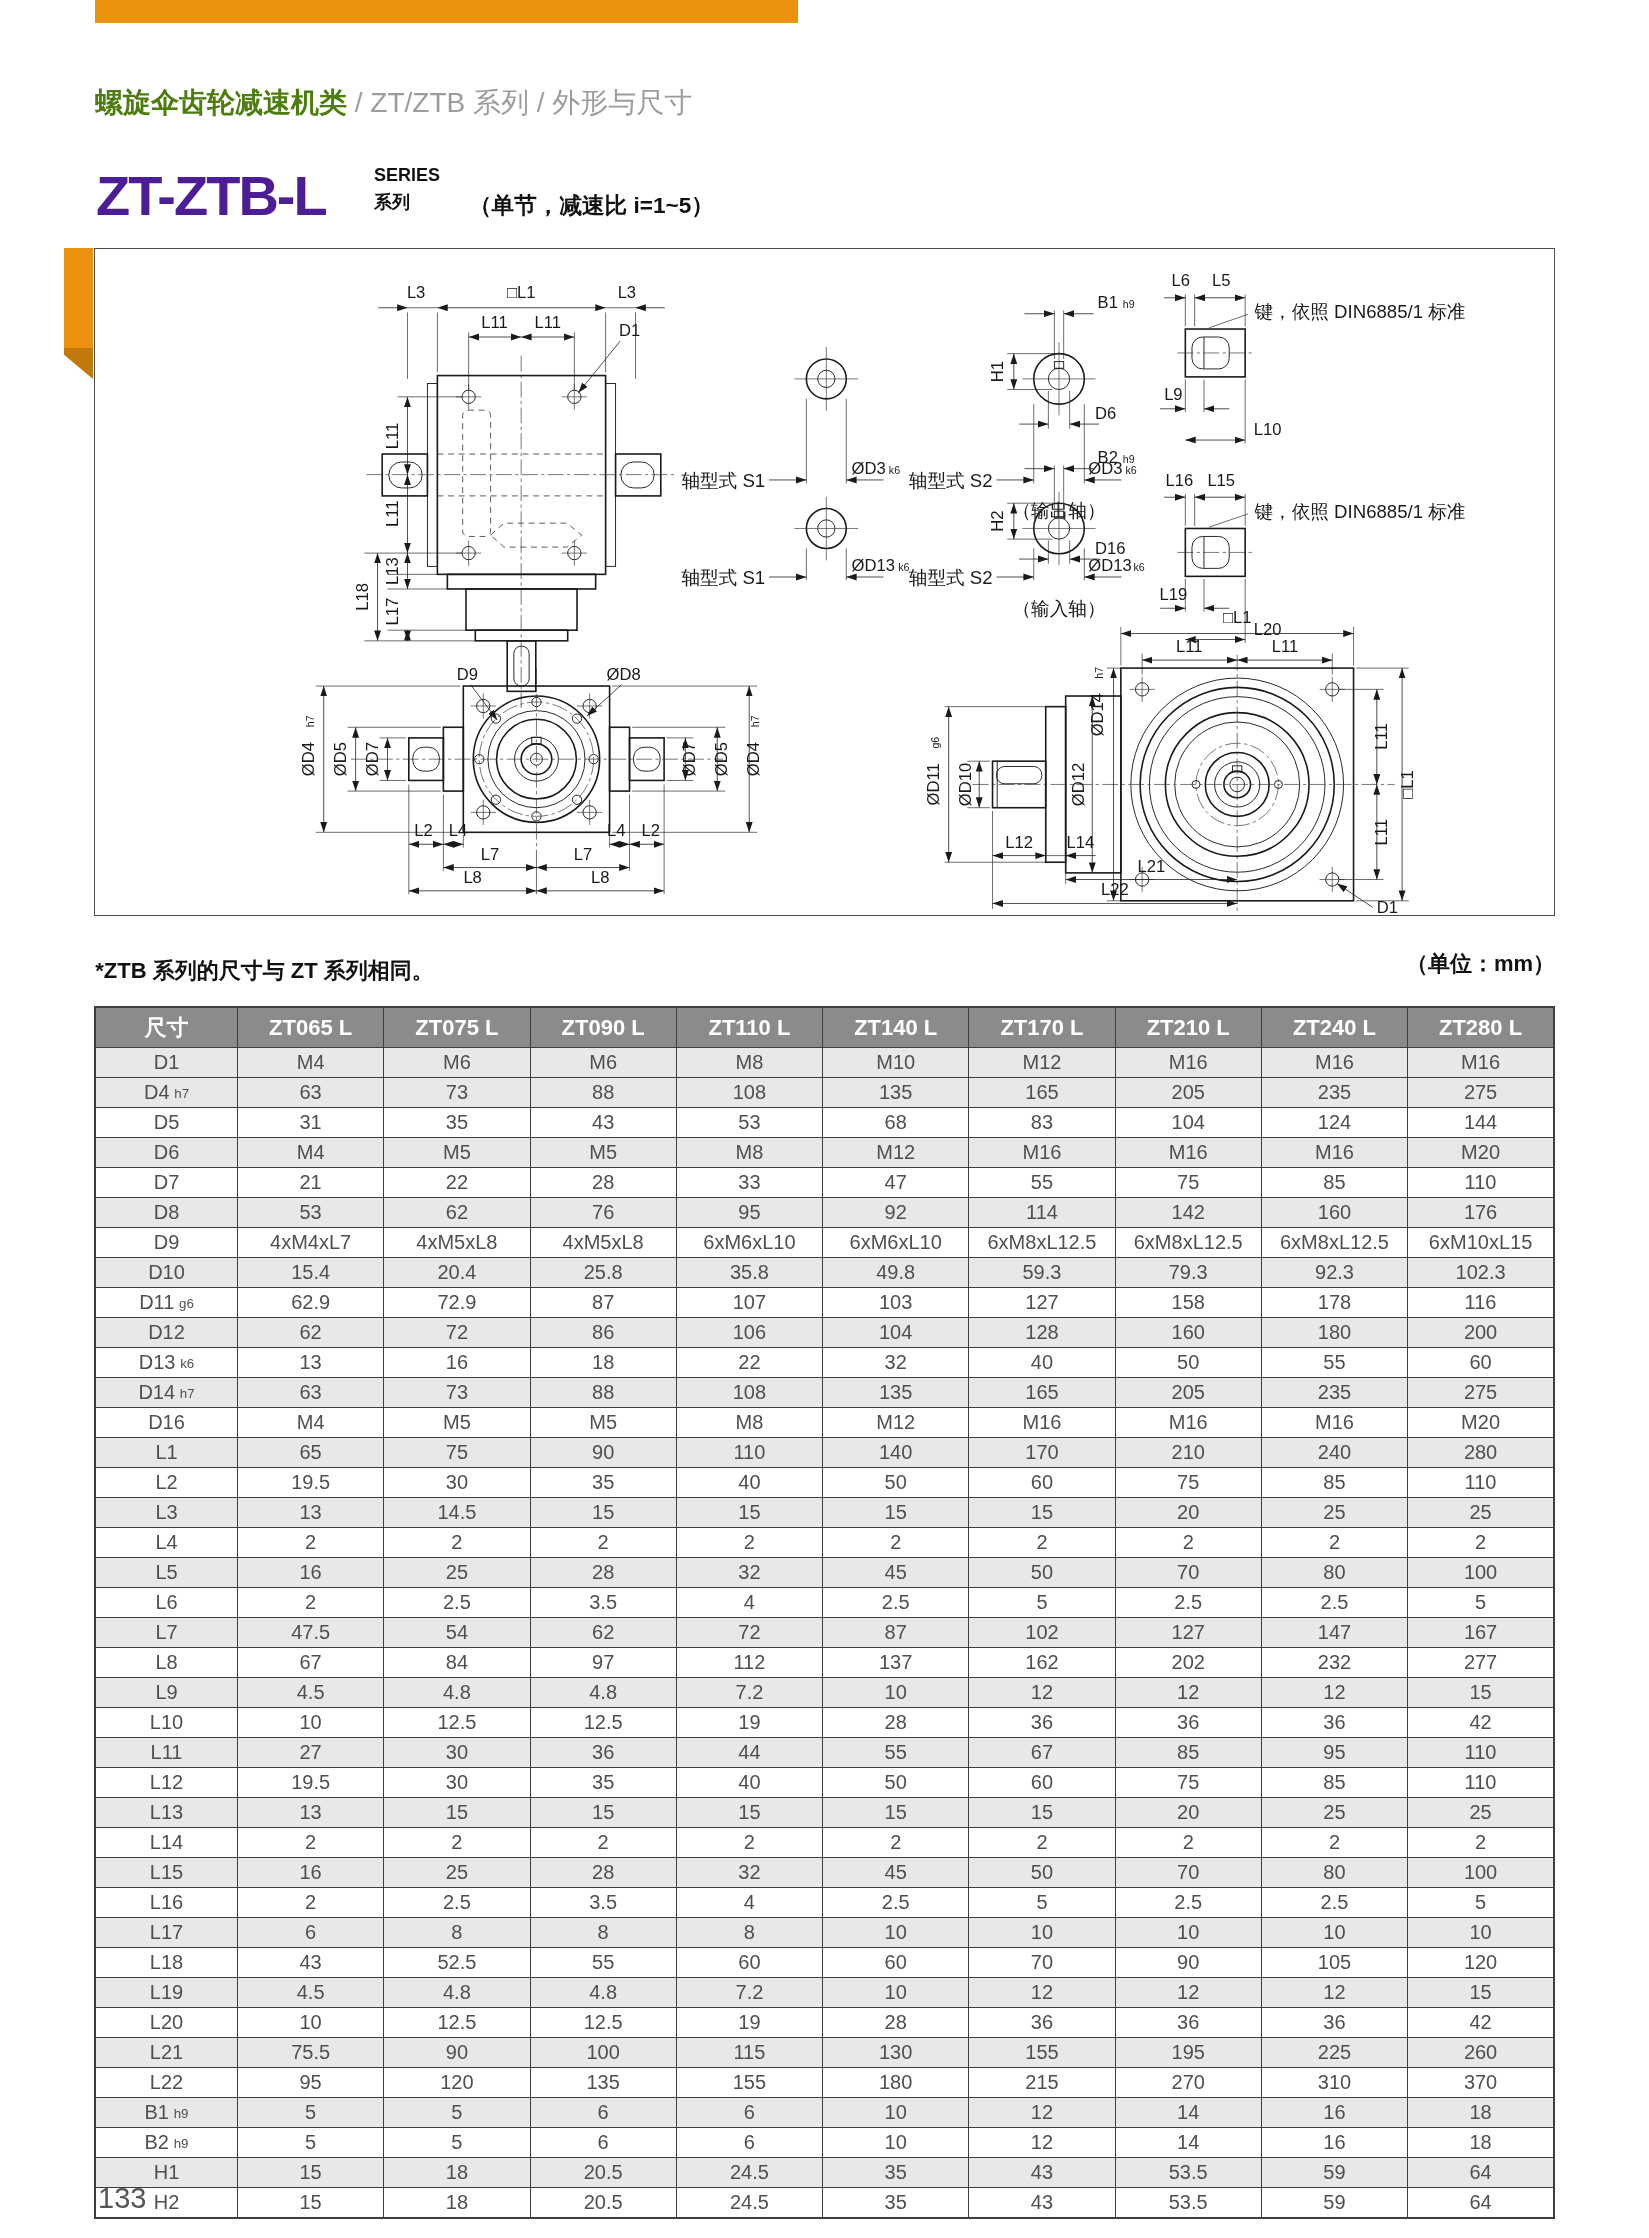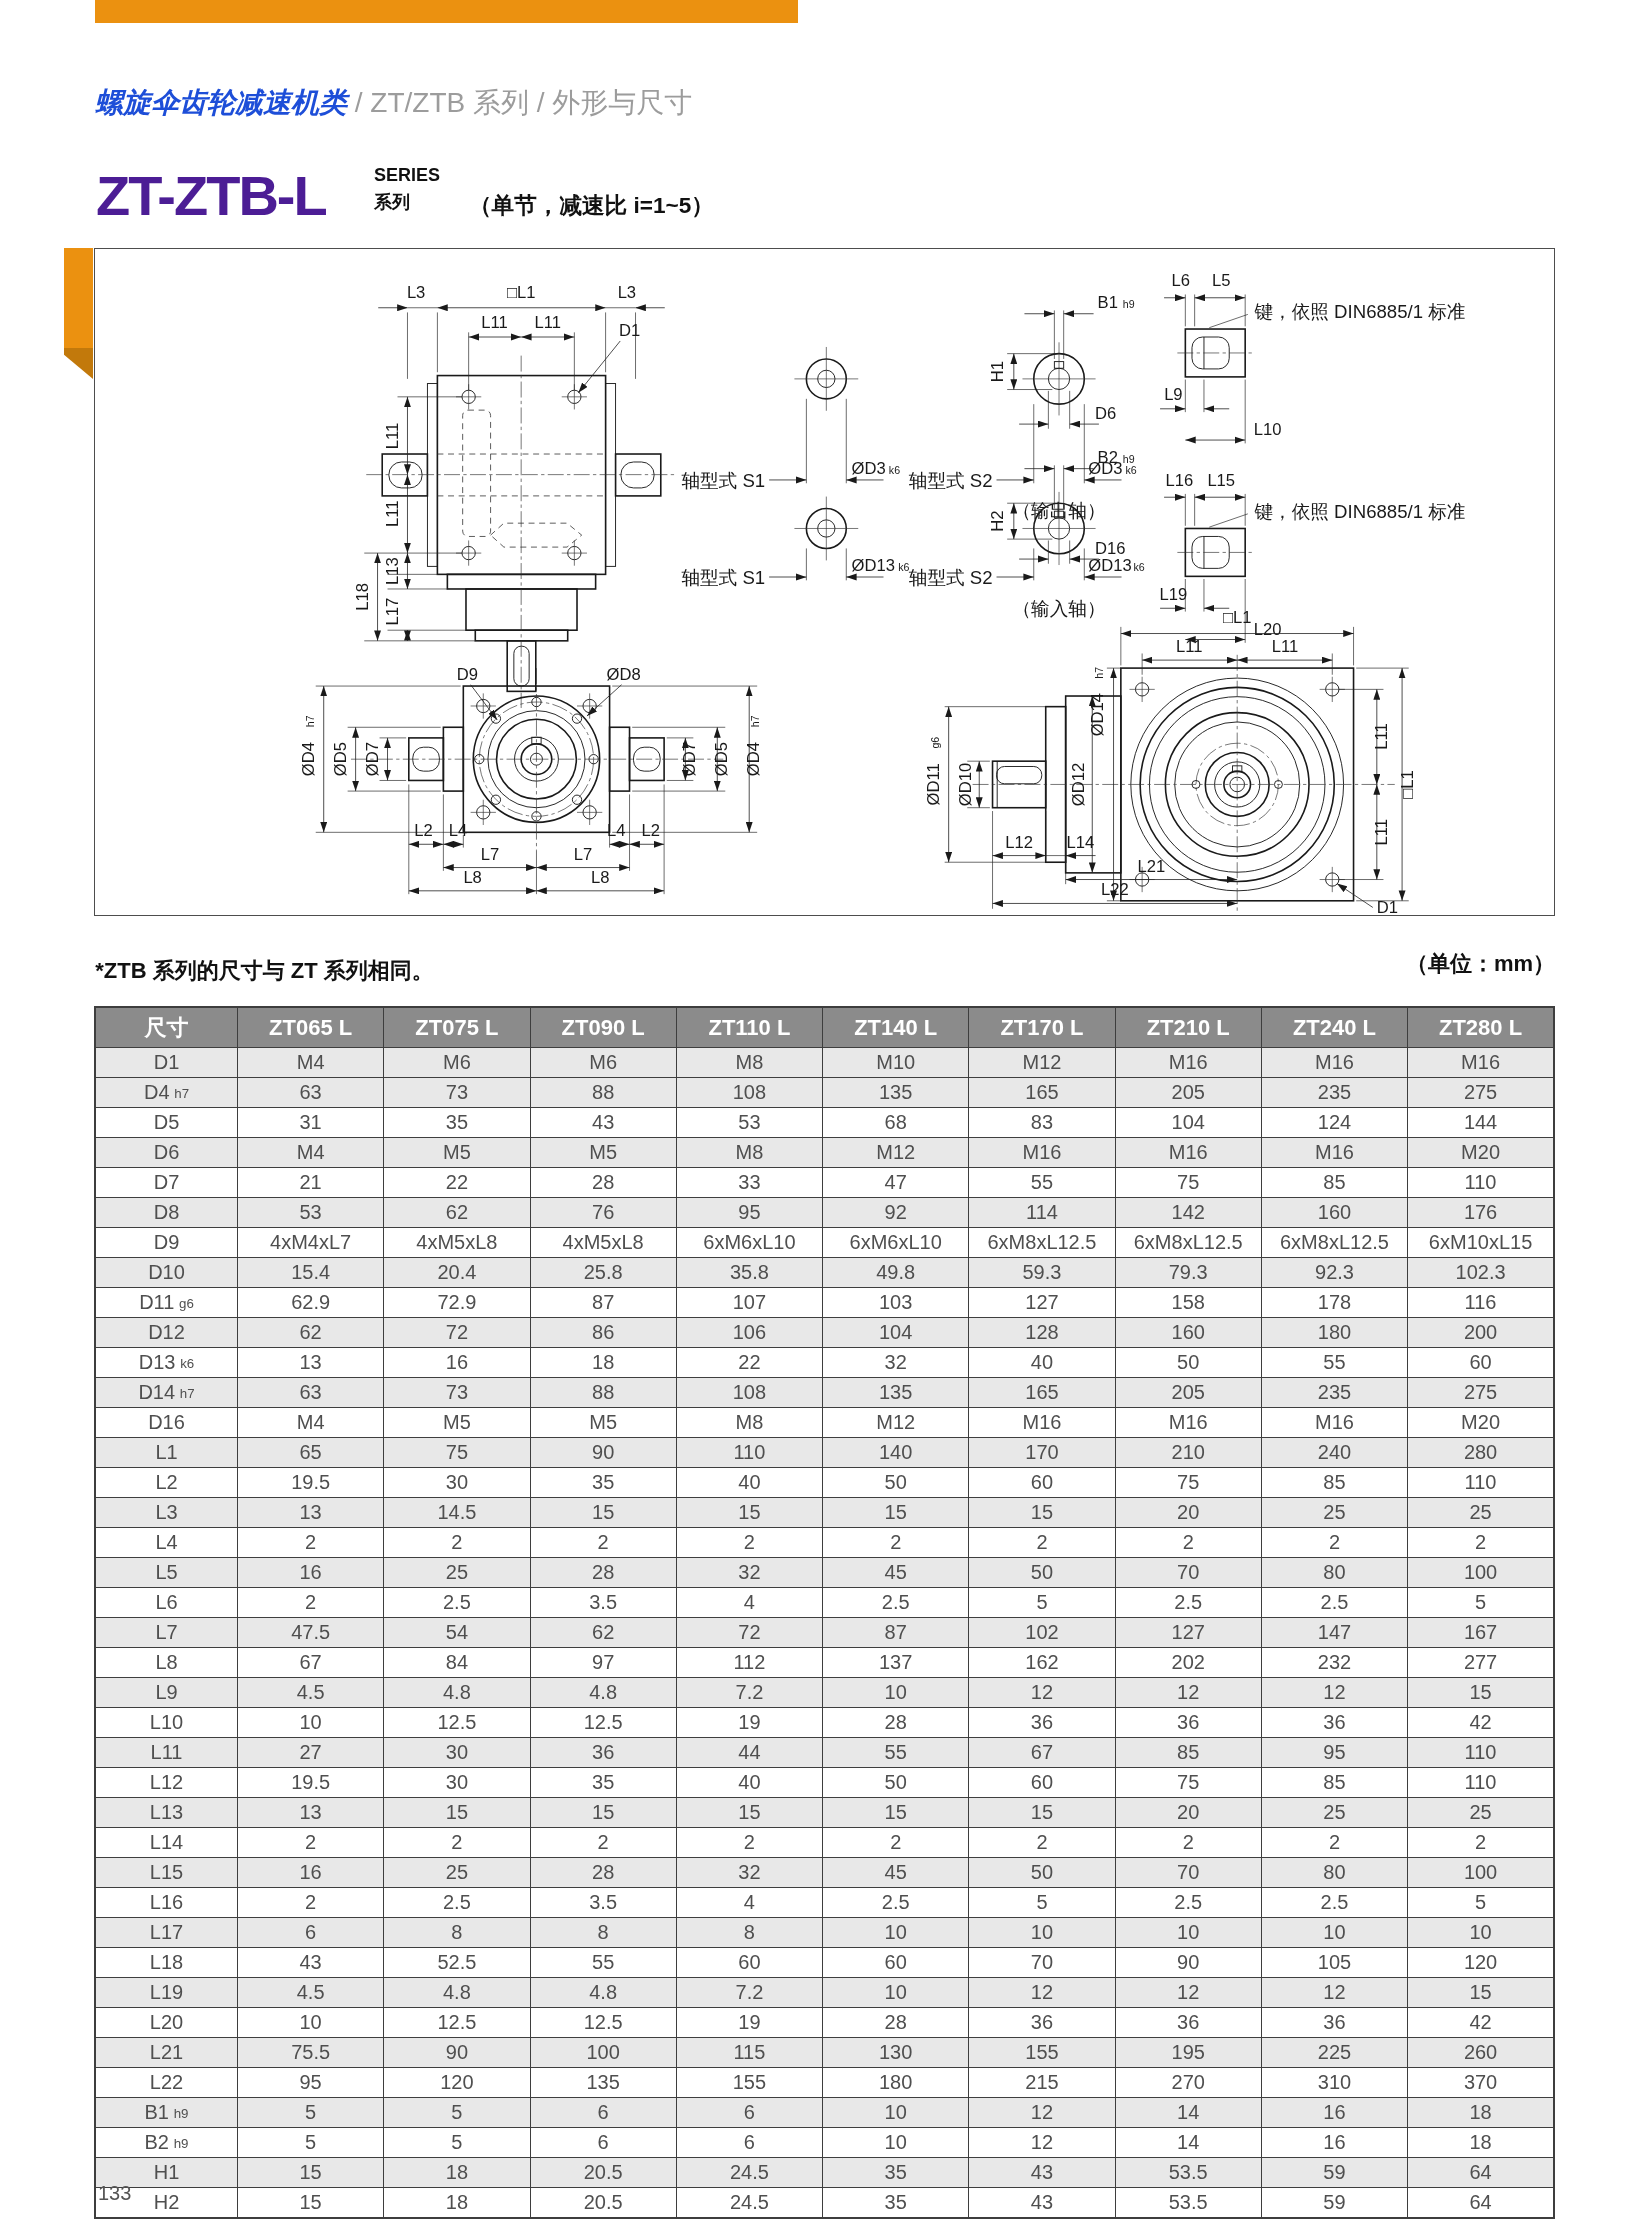--- a/index.html
+++ b/index.html
@@ -2,21 +2,21 @@
 <html style="font-size:10.6px"><head>
 <meta charset="utf-8">
 <style>
   html,body{margin:0;padding:0;background:#fff;}
   body{width:1650px;height:2239px;position:relative;font-family:"Liberation Sans",sans-serif;overflow:hidden;}
   .abs{position:absolute;}
   
   .top-bar{left:95px;top:0;width:703px;height:22.6px;background:#EB9110;}
   
   .breadcrumb{left:95px;top:84px;font-size:28px;white-space:nowrap;}
-  .bc-bold{font-weight:bold;color:#1d4ed8;font-style:italic;}
+  .bc-bold{font-weight:bold;color:#4d7c0f;}
   .bc-rest{color:#9C9C9C;}
   
   .page-title{left:93px;top:160px;font-size:56px;font-weight:bold;color:#4c1d95;letter-spacing:-2px;margin:3px;}
   .series-block{left:374px;top:162px;font-size:18px;font-weight:bold;color:#111;line-height:27px;}
   .subtitle{left:469px;top:190px;font-size:22.6px;font-weight:bold;color:#111;}
   
   .ribbon-main{left:64px;top:248px;width:29px;height:100px;background:#EB9110;}
   .ribbon-fold{left:64px;top:348px;width:29px;height:31px;background:#C2790B;clip-path:polygon(0 0,100% 0,100% 100%,0 22%);}
   
   .drawing-box{left:94px;top:248px;width:1461px;height:668px;border:1.3px solid #4d4d4d;box-sizing:border-box;}
@@ -39,21 +39,21 @@
   
   .dim-table{left:94px;top:1006px;width:1461px;border-collapse:collapse;table-layout:fixed;border:2px solid #3E3E3E;}
   .dim-table th,.dim-table td{border:1.3px solid #3E3E3E;text-align:center;vertical-align:middle;padding:0;}
   .dim-table thead th{height:39px;background:#8B8B8B;color:#fff;font-size:22px;font-weight:bold;}
   .dim-table thead th:first-child{width:141px;}
   .dim-table tbody th{font-weight:normal;}
   .dim-table tbody th,.dim-table tbody td{height:29px;font-size:20px;color:#4F4F4F;background:#fff;}
   .dim-table tbody tr.odd th,.dim-table tbody tr.odd td{background:#E8E8E8;}
   .dim-table .sublab{font-size:13.3px;margin-left:4.7px;vertical-align:0.7px;}
   
-  .pagenum{left:98px;top:2182px;font-size:20px;color:#555;}
+  .pagenum{left:98px;top:2182px;font-size:29px;color:#555;}
 </style>
 </head>
 <body>
 
 <div class="abs top-bar"></div>
 
 <div class="abs breadcrumb">
   <span class="bc-bold">螺旋伞齿轮减速机类</span><span class="bc-rest"> / ZT/ZTB 系列 / 外形与尺寸</span>
 </div>
 

